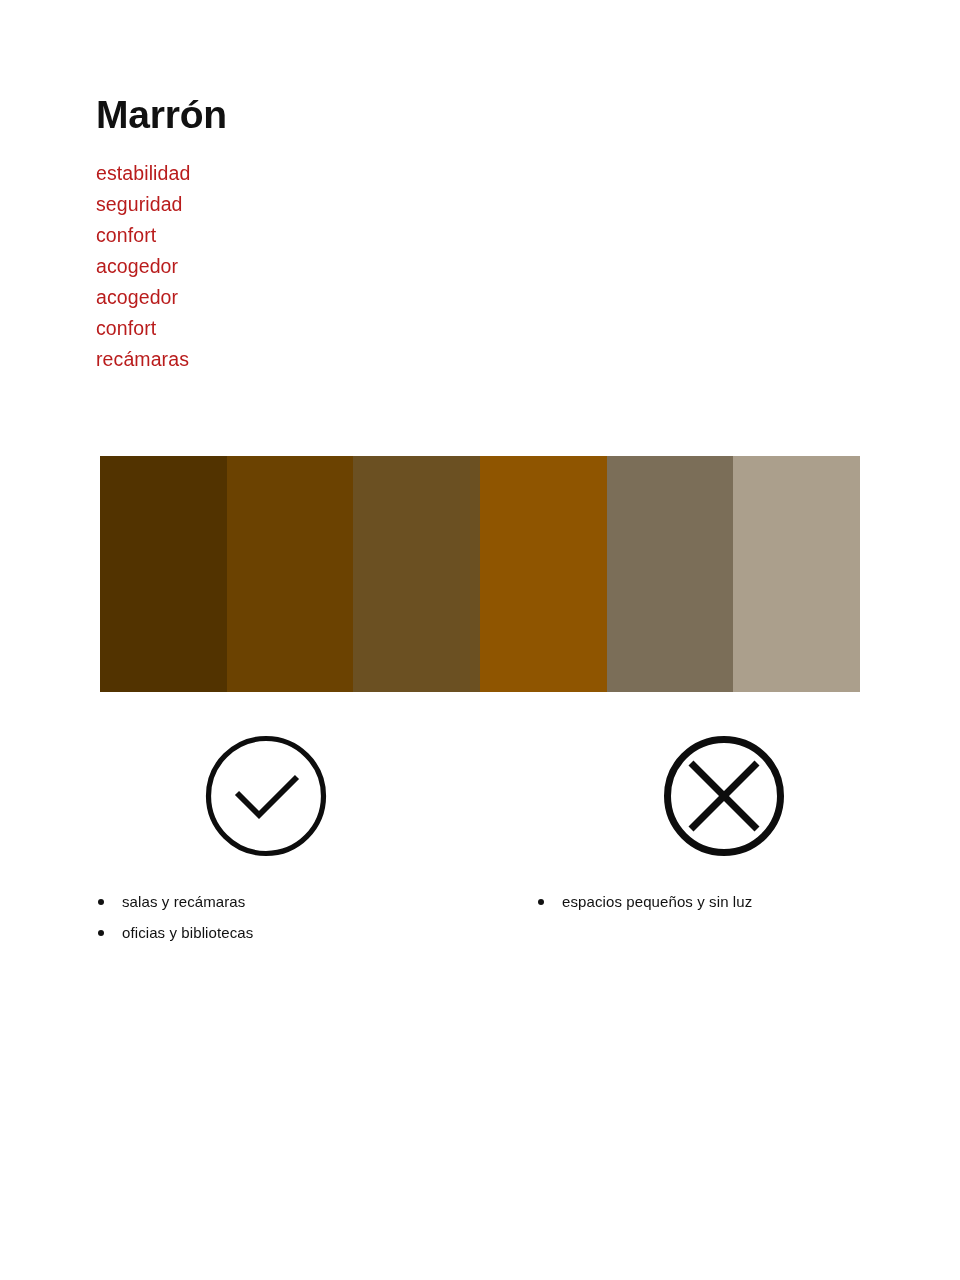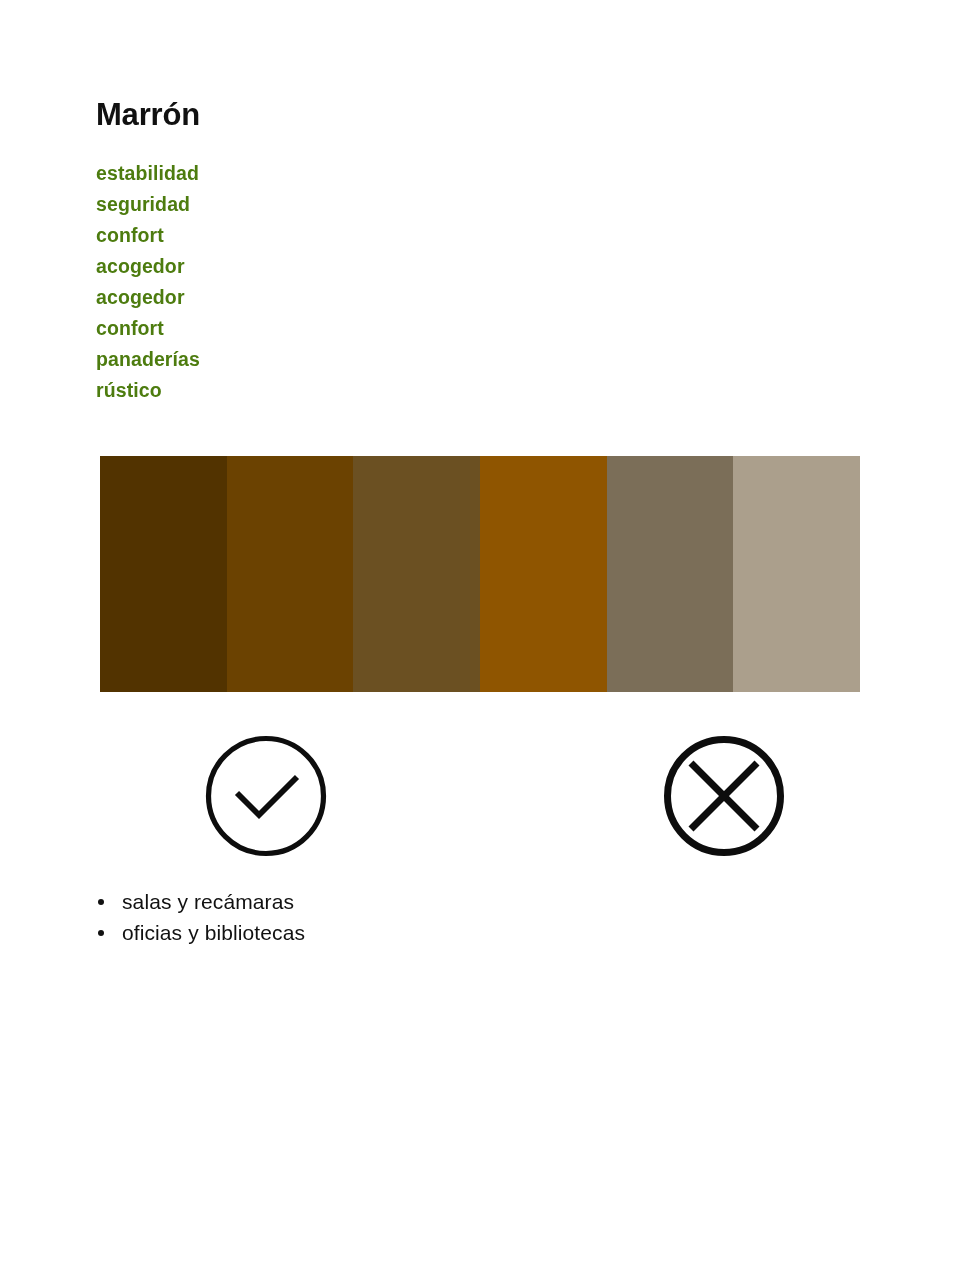--- a/index.html
+++ b/index.html
@@ -20,42 +20,41 @@
   .page {
     position: absolute;
     inset: 0;
   }
 
   
   .title {
     position: absolute;
     left: 96px;
     top: 96px;
-    font-size: 31px;
+    font-size: 39px;
     font-weight: 700;
     letter-spacing: -0.2px;
     line-height: 38px;
     color: #111111;
     white-space: nowrap;
   }
 
   
   .keywords {
     position: absolute;
     left: 96px;
     top: 158px;
     width: 320px;
   }
   .keyword {
     font-size: 19.5px;
     line-height: 31px;
-    color: #4d7c0f;
+    color: #b91c1c;
     letter-spacing: 0.1px;
     white-space: nowrap;
-    font-weight: bold;
   }
 
   
   .swatch-band {
     position: absolute;
     left: 100px;
     top: 456px;
     width: 760px;
     height: 236px;
     display: flex;
@@ -98,21 +97,21 @@
     width: 380px;
   }
   .bullets.right {
     left: 532px;
     top: 886px;
     width: 370px;
   }
   .bullet-item {
     position: relative;
     padding-left: 30px;
-    font-size: 21px;
+    font-size: 15px;
     line-height: 31px;
     color: #111111;
     letter-spacing: 0.1px;
     margin-bottom: 0;
   }
   .bullet-item::before {
     content: "";
     position: absolute;
     left: 6px;
     top: 13px;
@@ -129,22 +128,21 @@
 
   <div class="title">Marrón</div>
 
   <div class="keywords">
       <div class="keyword">estabilidad</div>
       <div class="keyword">seguridad</div>
       <div class="keyword">confort</div>
       <div class="keyword">acogedor</div>
       <div class="keyword">acogedor</div>
       <div class="keyword">confort</div>
-      <div class="keyword">panaderías</div>
-      <div class="keyword">rústico</div>
+      <div class="keyword">recámaras</div>
     </div>
 
   <div class="swatch-band">
       <div class="swatch" style="background-color: rgb(82, 51, 0);"></div>
       <div class="swatch" style="background-color: rgb(107, 66, 1);"></div>
       <div class="swatch" style="background-color: rgb(107, 80, 34);"></div>
       <div class="swatch" style="background-color: rgb(143, 85, 0);"></div>
       <div class="swatch" style="background-color: rgb(123, 110, 88);"></div>
       <div class="swatch" style="background-color: rgb(171, 159, 140);"></div>
     </div>
@@ -163,15 +161,16 @@
       <path d="M95 29 L29 95" fill="none" stroke="#0d0d0d" stroke-width="7" stroke-linecap="butt"></path>
     </svg>
   </div>
 
   <ul class="bullets left">
       <li class="bullet-item">salas y recámaras</li>
       <li class="bullet-item">oficias y bibliotecas</li>
     </ul>
 
   <ul class="bullets right">
+      <li class="bullet-item">espacios pequeños y sin luz</li>
     </ul>
 
 </div>
 
 </body></html>

